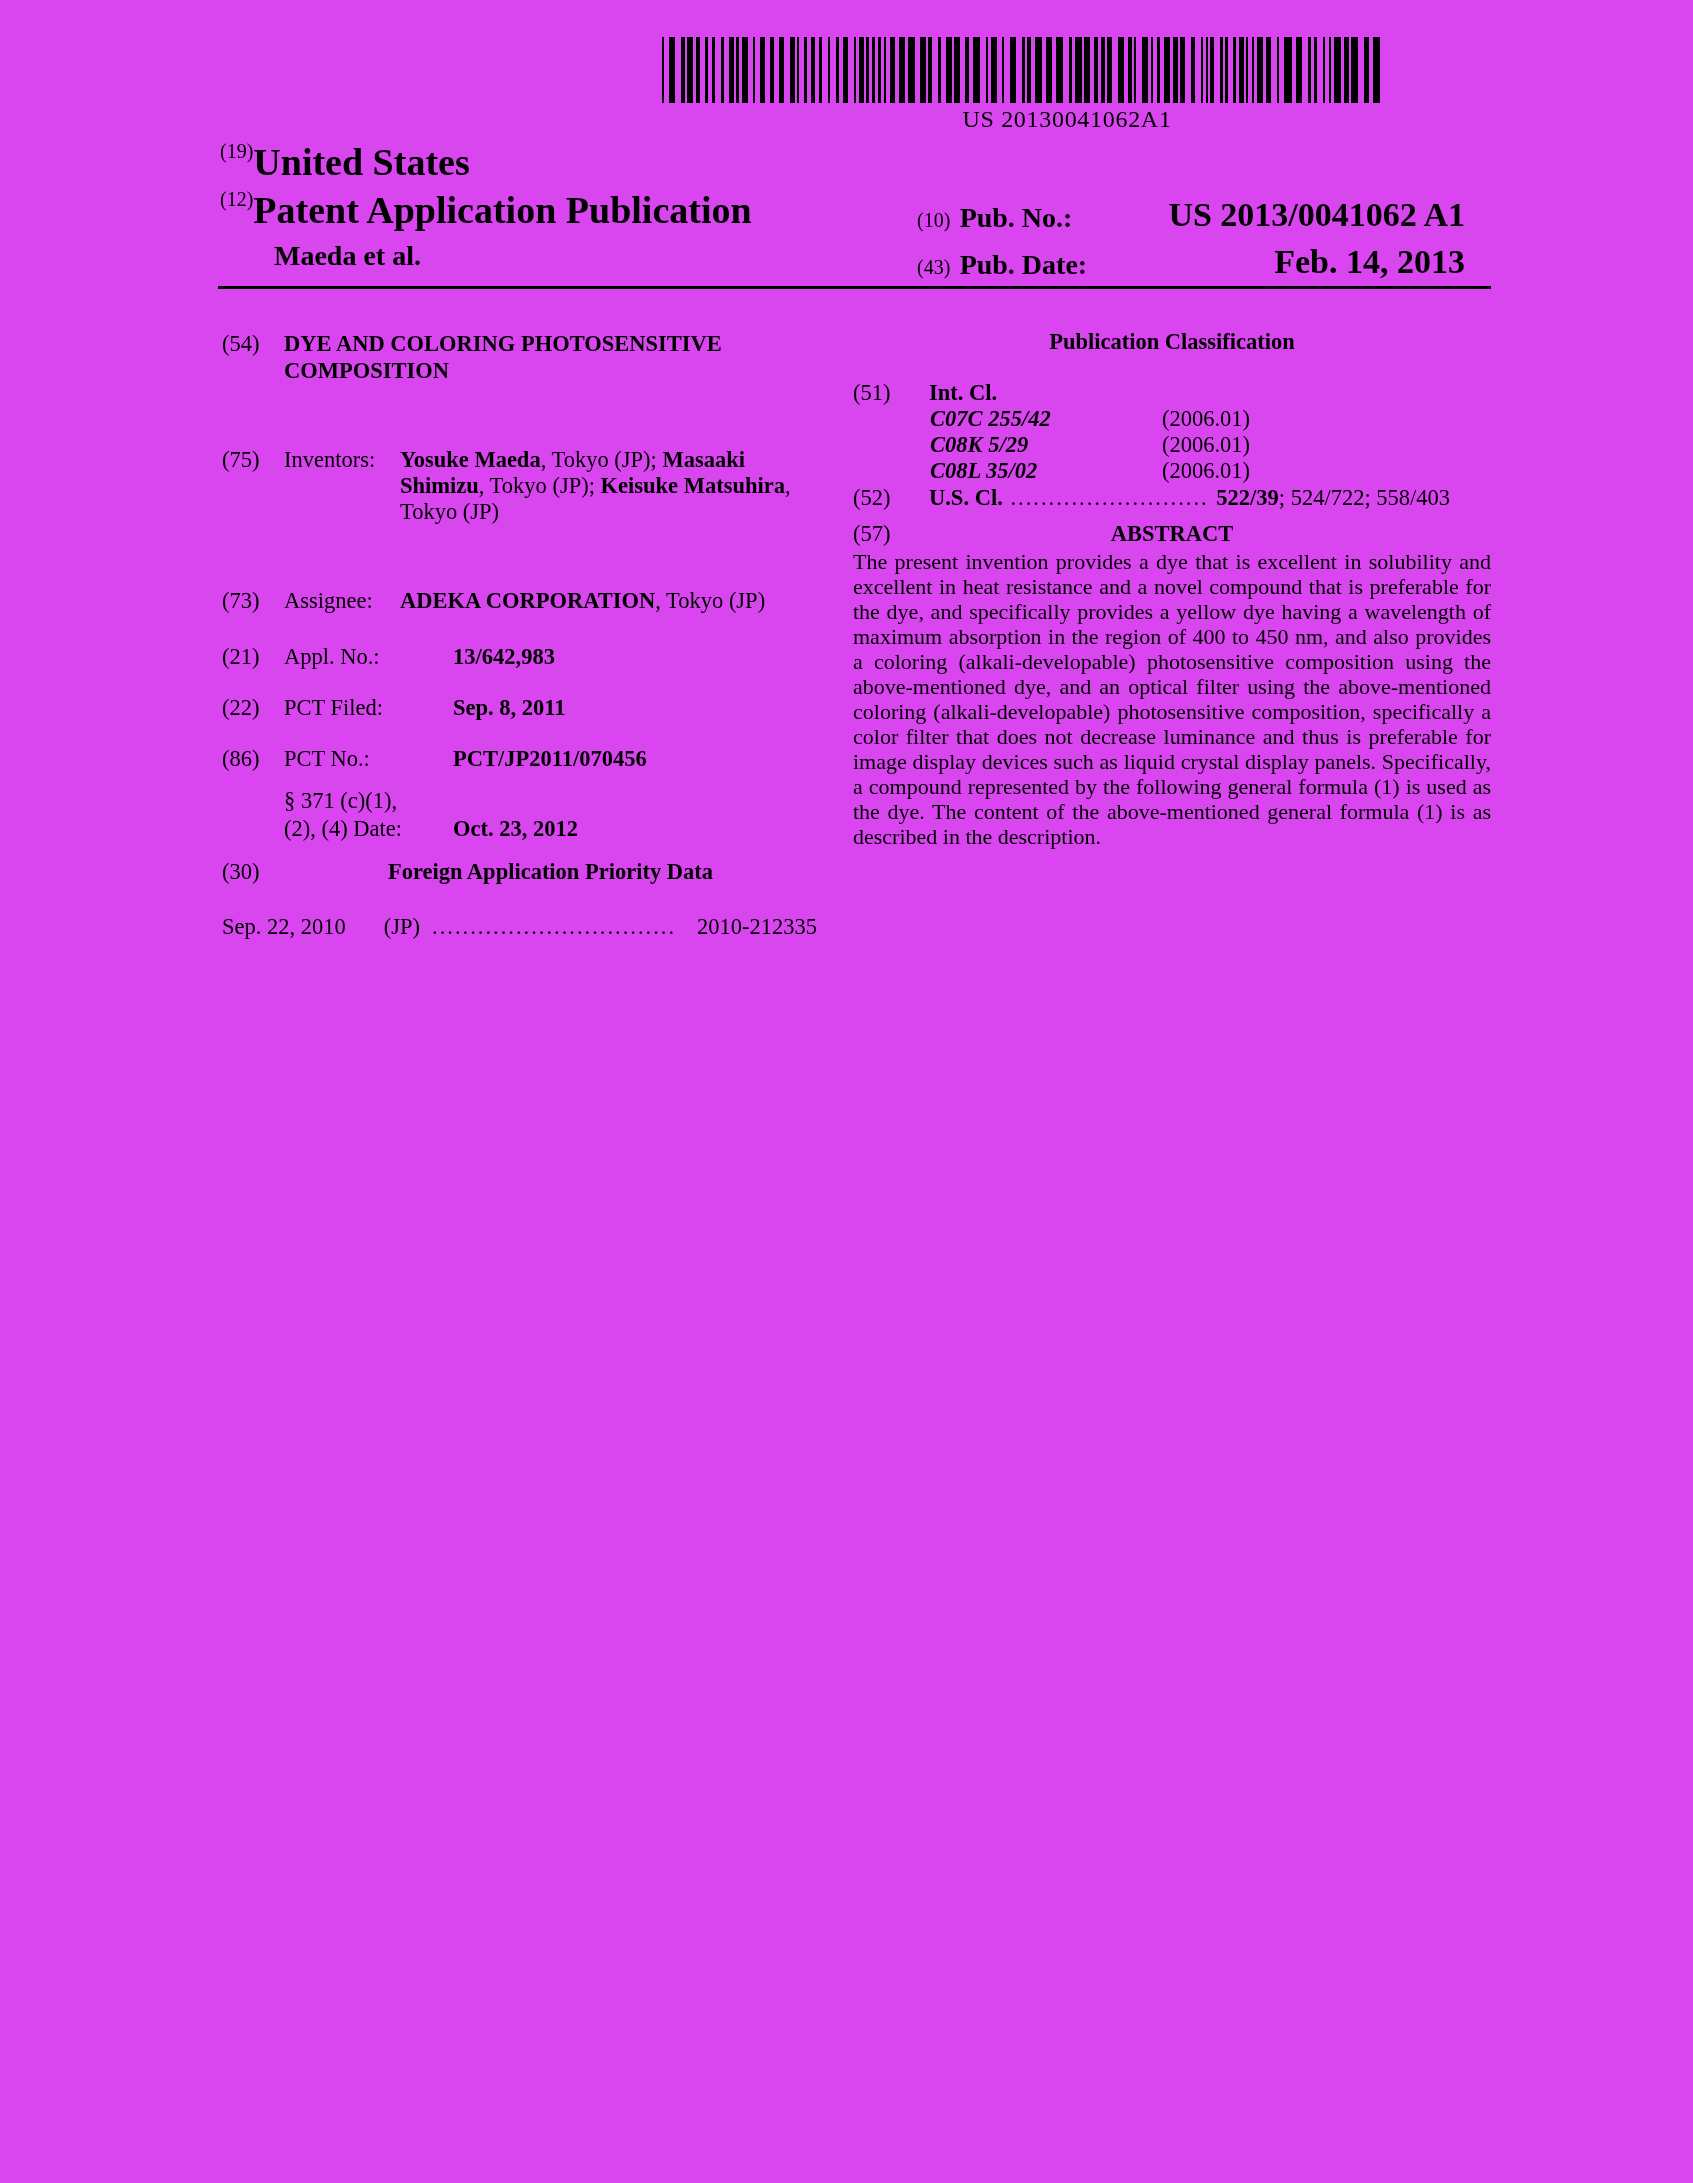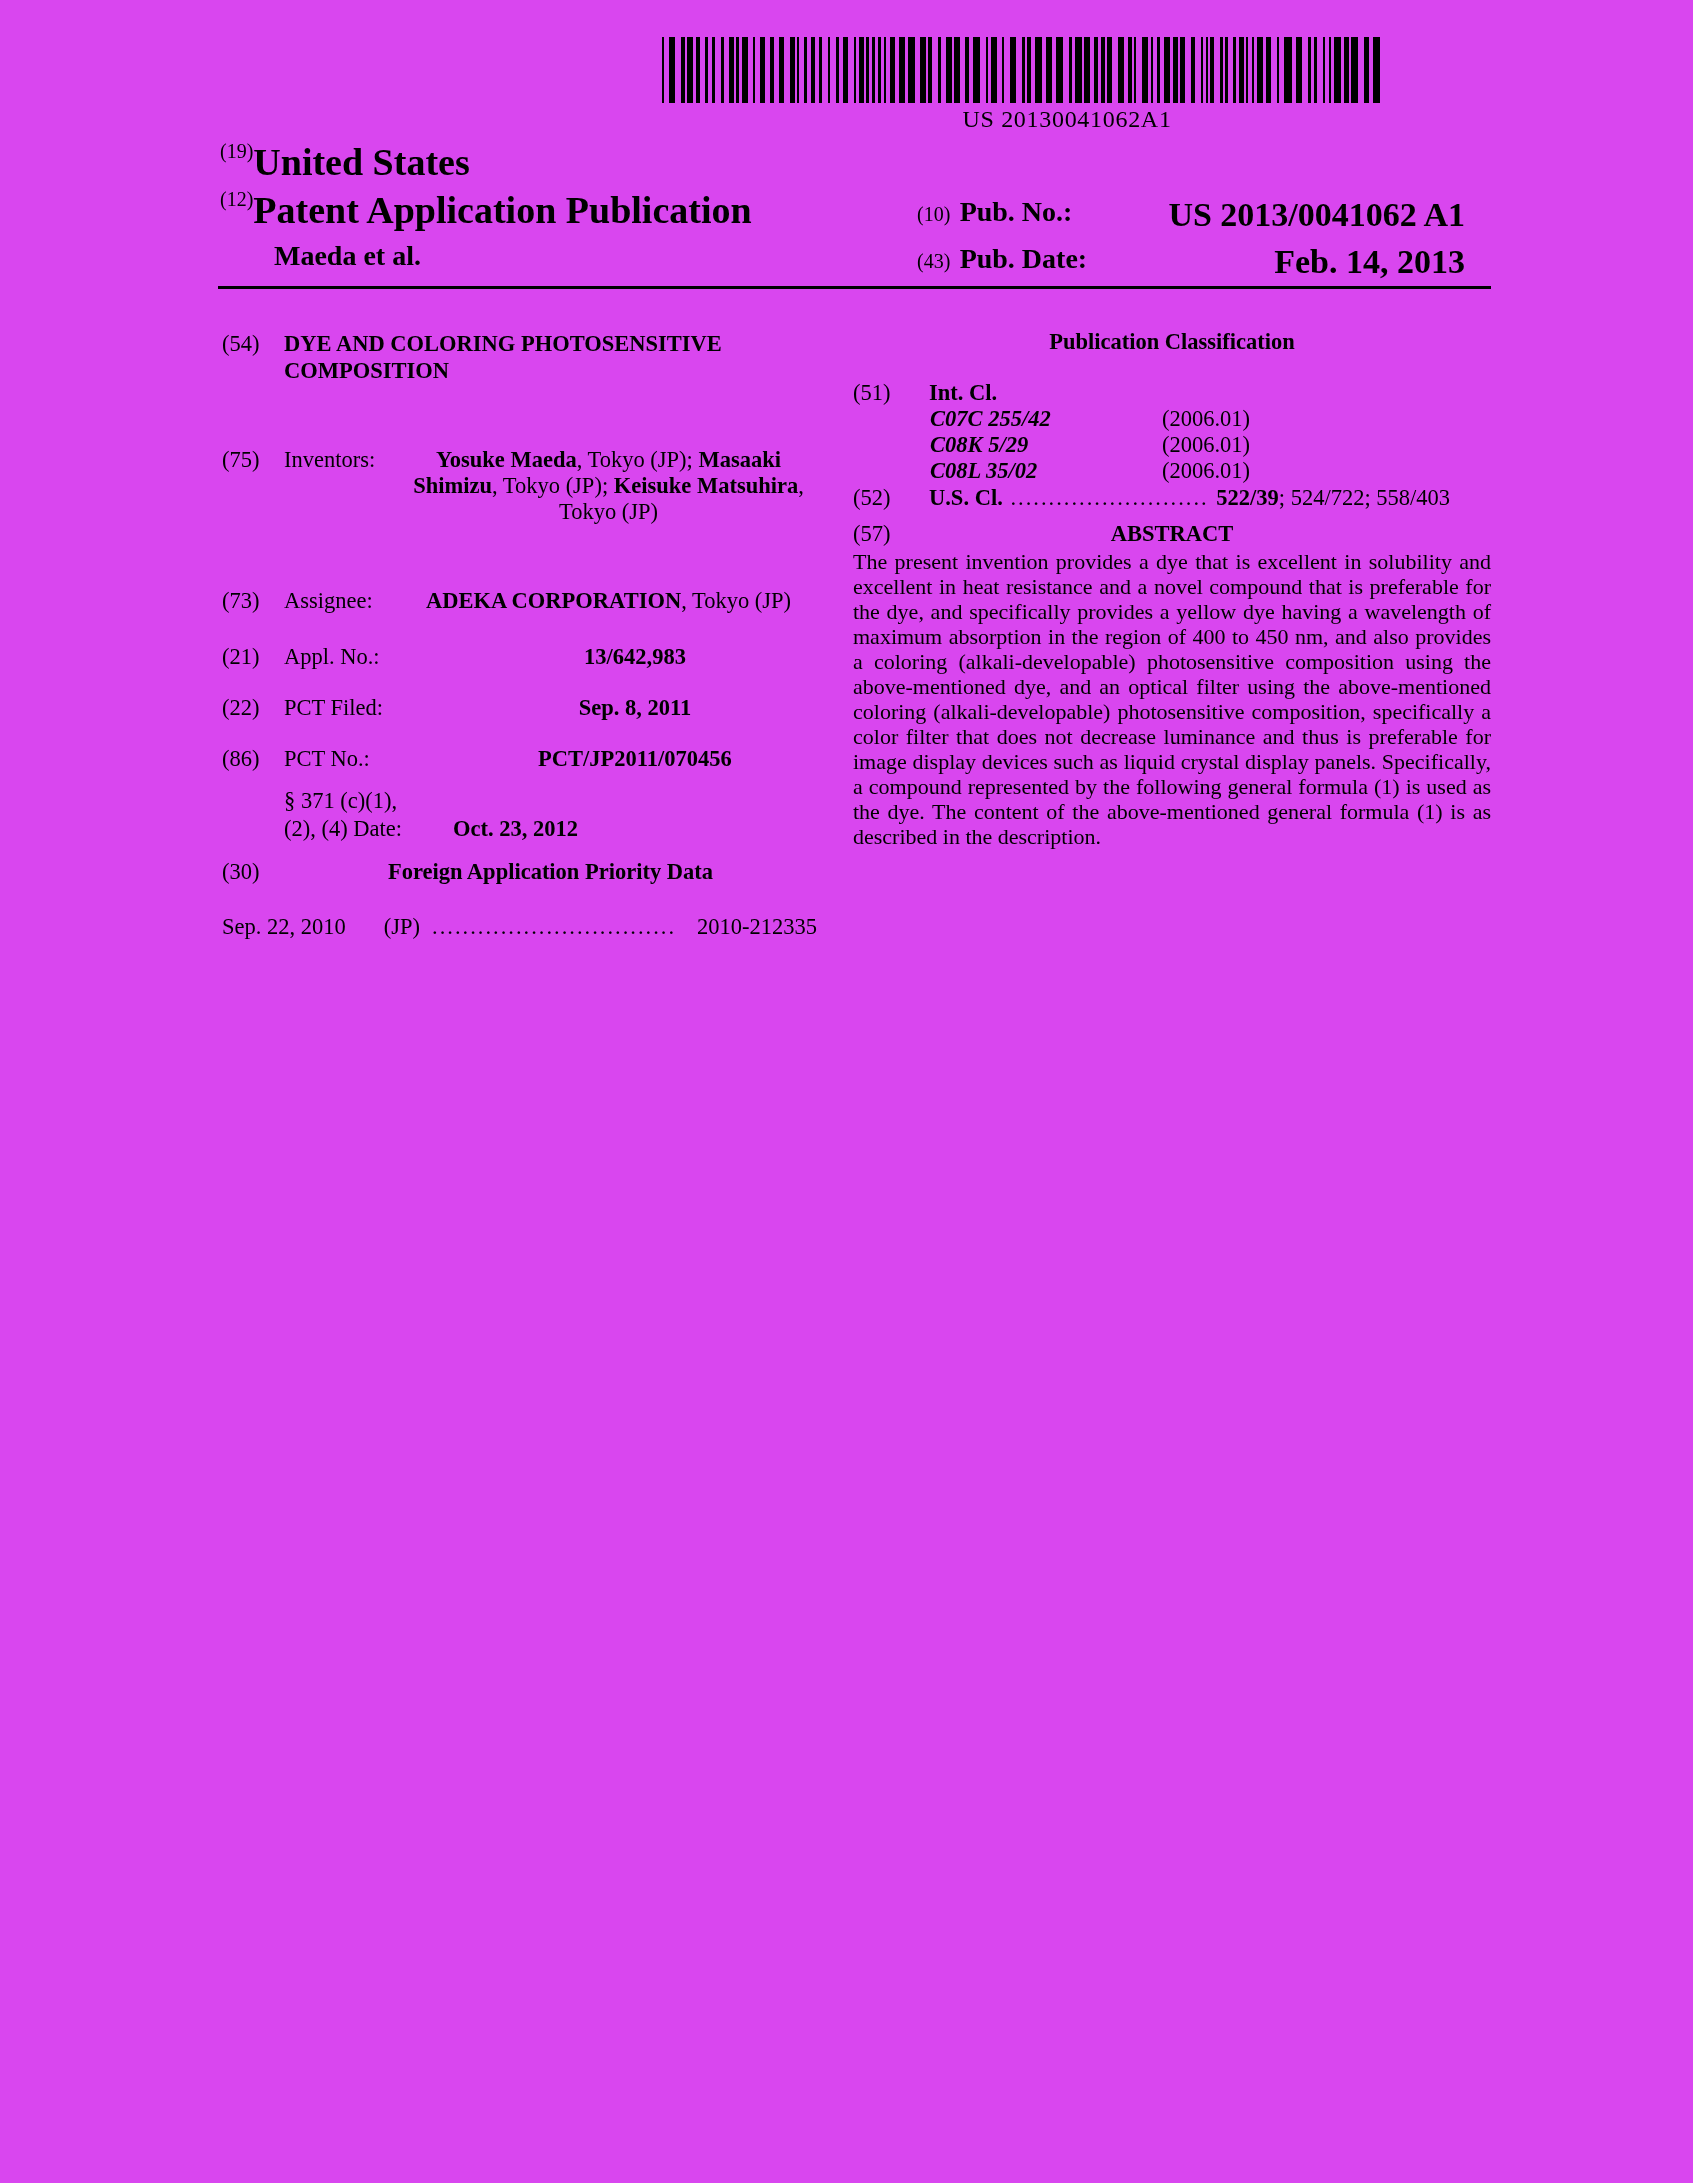--- a/index.html
+++ b/index.html
@@ -25,37 +25,37 @@
 
   
   .hdr-left { position: absolute; left: 220px; top: 140px; }
   .hrow { display: flex; align-items: flex-start; gap: 0; }
   .hrow + .hrow { margin-top: 4px; }
   .tag { font-size: 20px; flex: none; }
   .big { font-size: 38px; font-weight: bold; white-space: nowrap; }
   .authors { font-size: 28px; font-weight: bold; margin: 8px 0 12px 54px; }
 
   .hdr-right { position: absolute; left: 917px; top: 196px; width: 548px; }
-  .hrrow { display: flex; justify-content: space-between; align-items: flex-start; }
+  .hrrow { display: flex; justify-content: space-between; align-items: flex-end; }
   .hrrow + .hrrow { margin-top: 9.3px; }
   .hr-group { display: flex; align-items: baseline; gap: 9.3px; }
   .hlabel { font-size: 28px; font-weight: bold; white-space: nowrap; }
   .hval { font-size: 34px; font-weight: bold; white-space: nowrap; }
 
   .rule { position: absolute; left: 218px; top: 286px; width: 1273px; height: 3.3px; background: #000; }
 
   
   .row {
     position: absolute; left: 222px; width: 595px;
     display: flex; font-size: 22.5px; line-height: 26.5px;
   }
   .num { width: 62px; flex: none; }
   .lbl-n { width: 116px; flex: none; }   
   .lbl-w { width: 169px; flex: none; }   
-  .val { flex: 1; text-align: center; }
+  .val { flex: 1; }
 
   .r54 { top: 331px; }
   .r54 .title-text { width: 500px; font-weight: bold; }
   .r75 { top: 447px; line-height: 26px; }
   .r73 { top: 588px; }
   .r21 { top: 644px; }
   .r22 { top: 695px; }
   .r86 { top: 746px; }
 
   .r371 { position: absolute; left: 284px; top: 787px; width: 533px;

